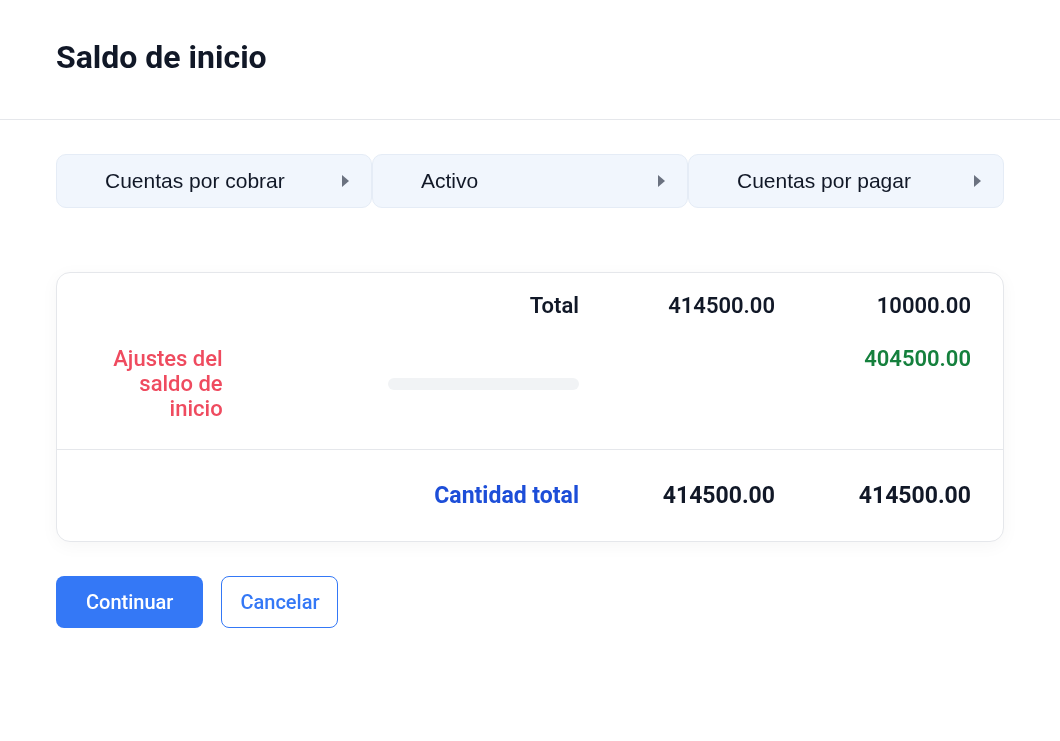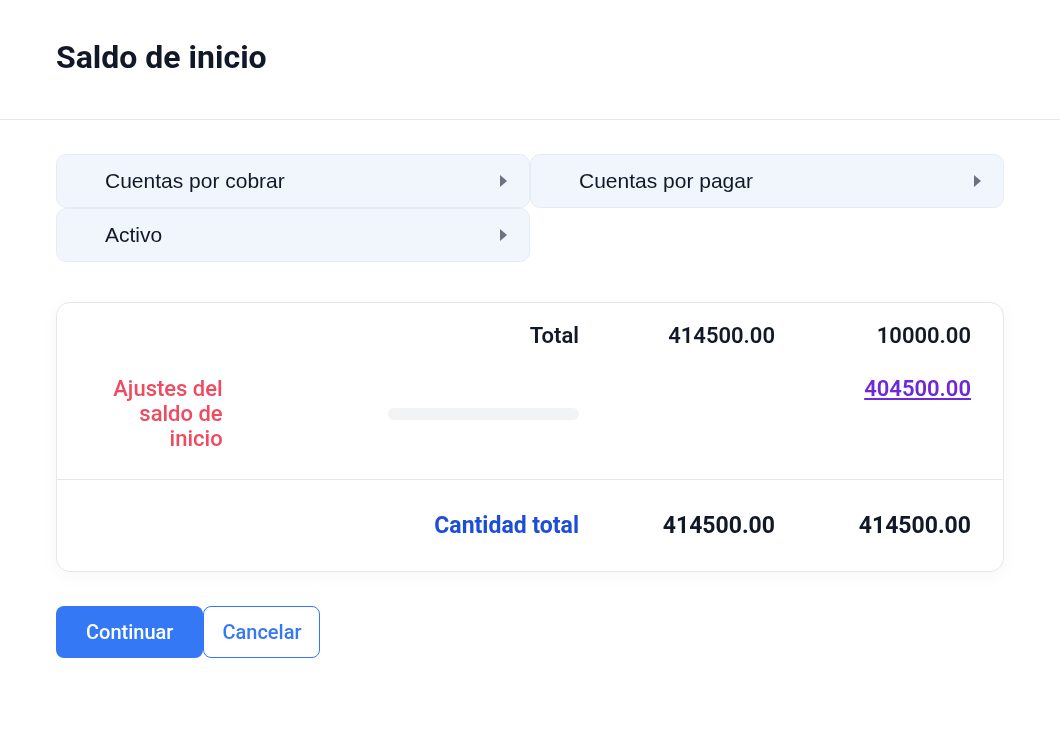--- a/index.html
+++ b/index.html
@@ -46,22 +46,22 @@
       background: #fff;
       width: 140px;
       text-align: center;
       font-family: inherit;
     }
     .content {
       padding: 34px 56px 0 56px;
     }
     .categories {
       display: grid;
-      grid-template-columns: 1fr 1fr;
-      margin-bottom: 40px;
+      grid-template-columns: 1fr 1fr 1fr;
+      margin-bottom: 64px;
     }
     .category-btn {
       display: flex;
       justify-content: space-between;
       align-items: center;
       background: #f1f6fd;
       border: 1px solid #e5ecf6;
       border-radius: 10px;
       padding: 14px 22px 14px 48px;
       cursor: pointer;
@@ -124,22 +124,21 @@
       height: 12px;
       border-radius: 8px;
       background: #f1f3f5;
       align-self: center;
       margin-left: 30%;
     }
     .adjust-val {
       text-align: right;
       font-size: 22px;
       font-weight: 600;
-      color: #6d28d9;
-      text-decoration: underline;
+      color: #15803d;
     }
     .divider {
       height: 1px;
       background: #e5e7eb;
       width: 100%;
     }
     .total-row {
       display: grid;
       grid-template-columns: 3fr 1.2fr 1.2fr;
       padding: 32px 32px;
@@ -152,20 +151,21 @@
       color: #1d4ed8;
     }
     .total-row .val {
       text-align: right;
       font-size: 23px;
       font-weight: 700;
       color: #111827;
     }
     .actions {
       display: flex;
+      gap: 18px;
       margin-top: 34px;
       padding-left: 0;
     }
     .btn-primary {
       background: #3478f6;
       color: #fff;
       border: none;
       border-radius: 8px;
       font-size: 20px;
       font-weight: 500;
@@ -193,25 +193,25 @@
 </div>
 
 <div class="content">
 
   <div class="categories">
     <button class="category-btn">
       <span>Cuentas por cobrar</span>
       <span class="chevron"></span>
     </button>
     <button class="category-btn">
-      <span>Cuentas por pagar</span>
+      <span>Activo</span>
       <span class="chevron"></span>
     </button>
     <button class="category-btn">
-      <span>Activo</span>
+      <span>Cuentas por pagar</span>
       <span class="chevron"></span>
     </button>
   </div>
 
   <div class="summary-panel">
     <div class="summary-row">
       <div class="label">Total</div>
       <div class="val">414500.00</div>
       <div class="val">10000.00</div>
     </div>

